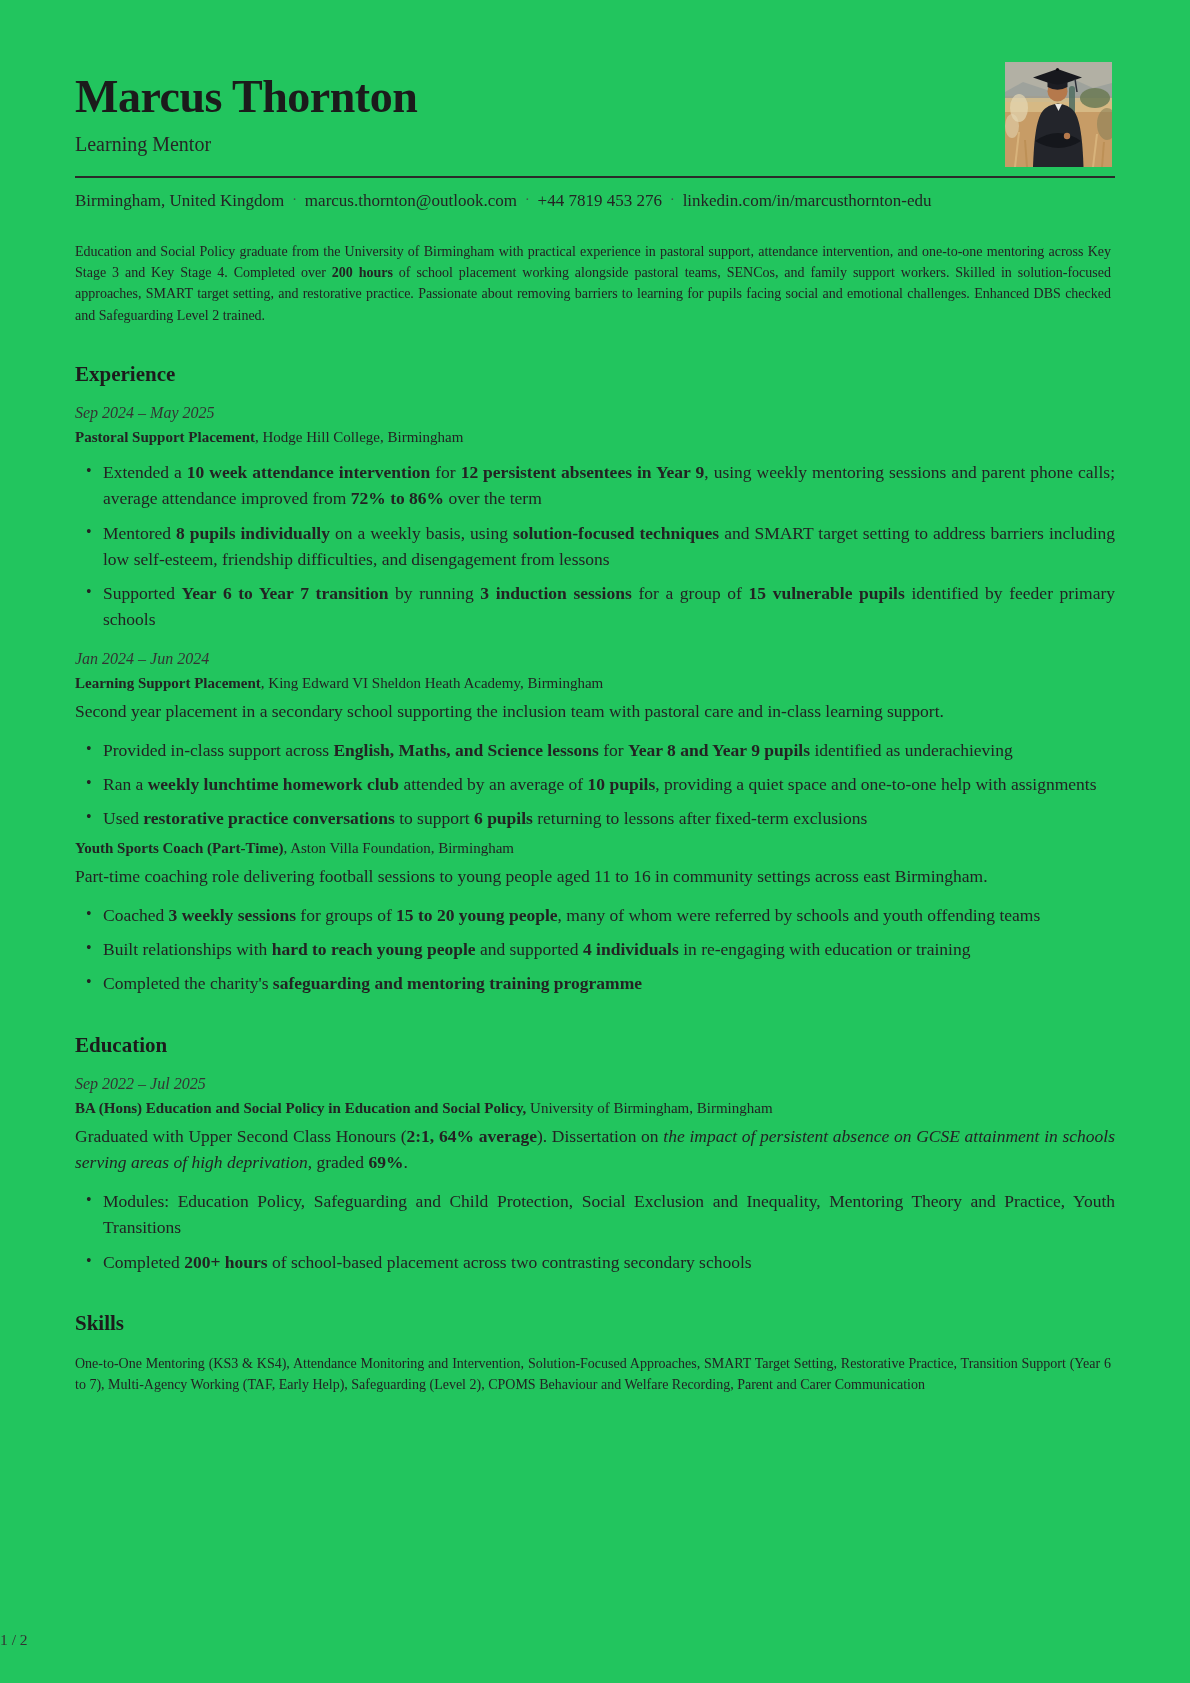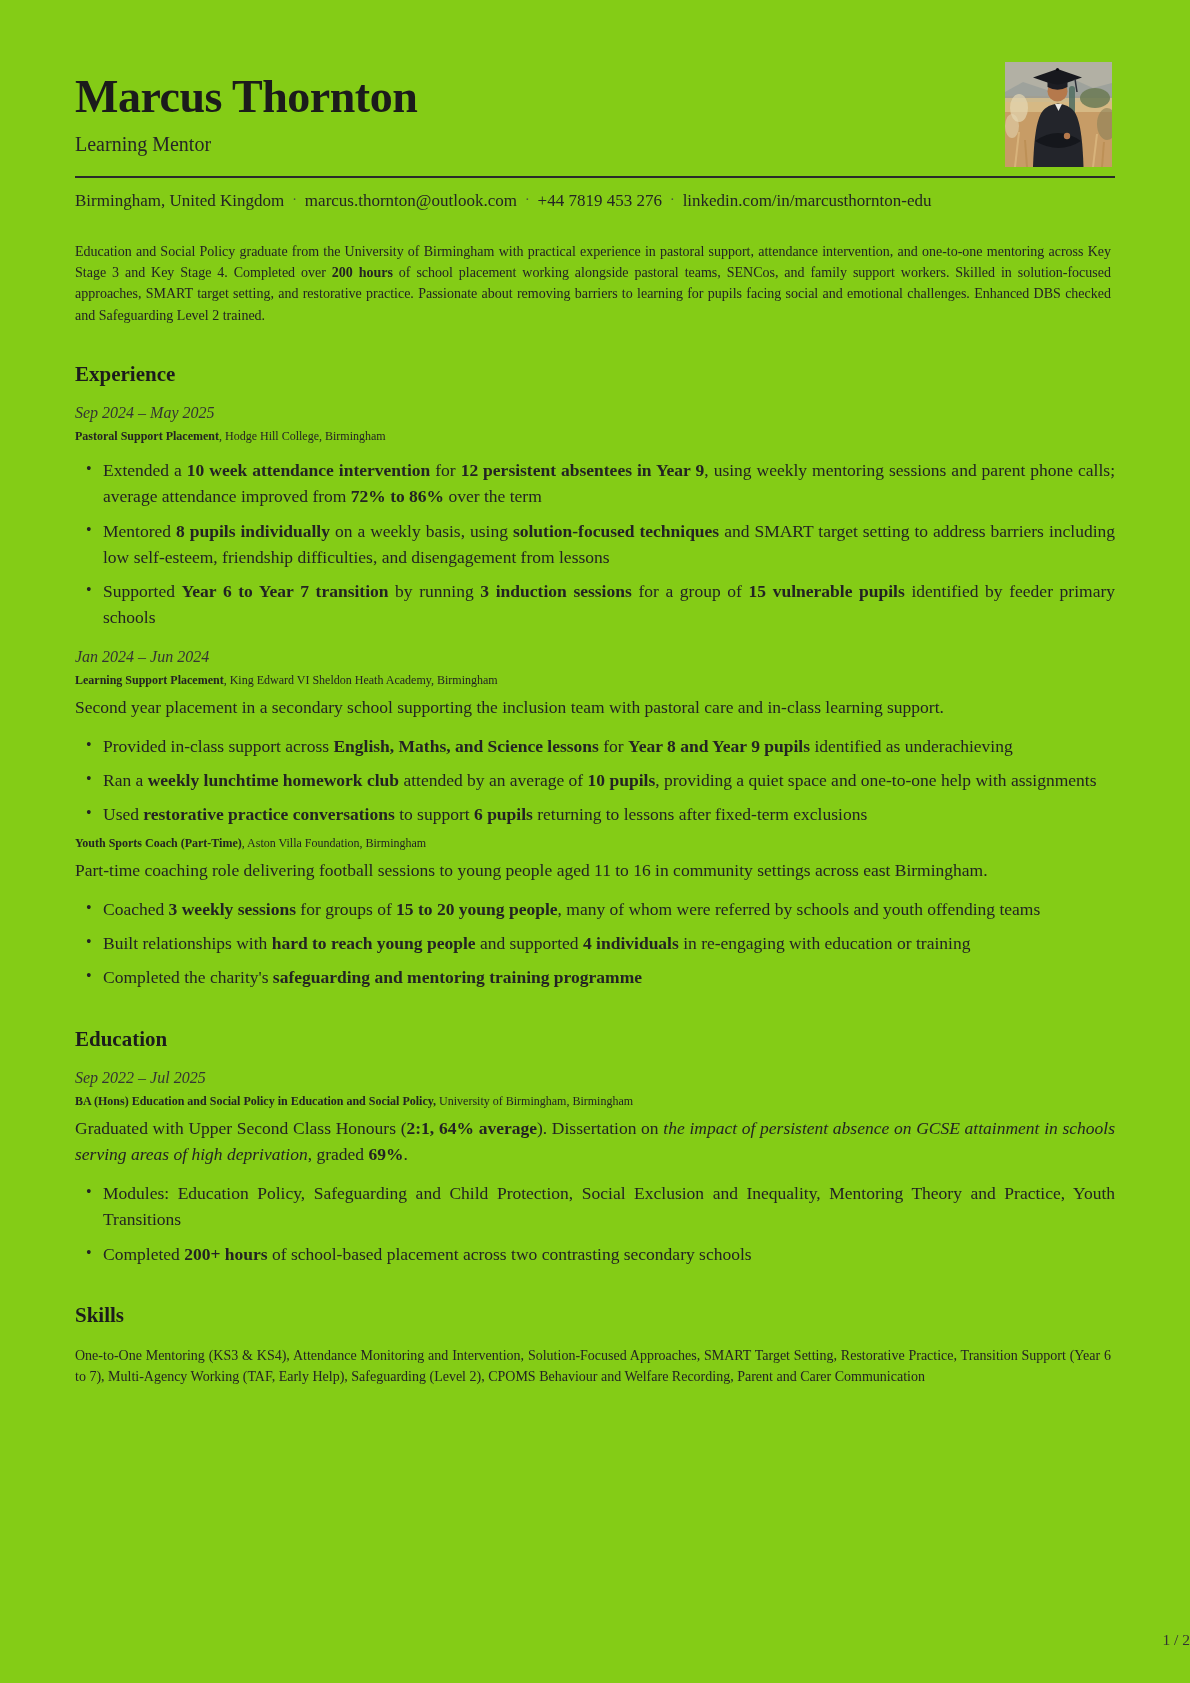--- a/index.html
+++ b/index.html
@@ -1,19 +1,19 @@
 <!DOCTYPE html>
 <html lang="en"><head>
 <meta charset="utf-8">
 <style>
   html,body{margin:0;padding:0;background:#ffffff;}
   .page{
     position:relative;
     width:1190px;height:1683px;
-    background:#84cc16;
+    background:#22c55e;
     box-sizing:border-box;
     padding:72px 75px 0 75px;
     font-family:"Liberation Serif","DejaVu Serif",serif;
     color:#232323;
     overflow:hidden;
   }
   .b{font-weight:bold;}
   .i{font-style:italic;}
 
   
@@ -33,37 +33,37 @@
   
   .para{
     margin:30px 4px 0 0;font-size:14px;line-height:1.53;
     text-align:justify;hyphens:auto;-webkit-hyphens:auto;
   }
   .section-heading{
     margin:36px 0 0 0;font-size:21px;font-weight:bold;color:#1c1c1c;
   }
   .entry{margin-top:2px;}
   .entry-dates{margin-top:17px;font-size:16px;font-style:italic;color:#343434;}
-  .entry-title{margin-top:7px;font-size:12px;color:#232323;}
+  .entry-title{margin-top:7px;font-size:15px;color:#232323;}
   .entry-desc{
     margin:6px 0 0 0;font-size:17.5px;line-height:1.5;
     text-align:justify;hyphens:auto;-webkit-hyphens:auto;
   }
   ul.bullets{margin:13px 0 0 0;padding:0 0 0 28px;list-style:none;}
   ul.bullets li{
     position:relative;margin:0 0 8px 0;font-size:17.5px;line-height:1.5;
     text-align:justify;hyphens:auto;-webkit-hyphens:auto;
   }
   ul.bullets li::before{
     content:"•";position:absolute;left:-17px;top:0;font-size:16px;color:#232323;
   }
   .skills-para{margin-top:17px;}
   .footer{
     position:absolute;left:0;bottom:34px;width:100%;
-    text-align:right;font-size:15.5px;color:#333333;
+    text-align:left;font-size:15.5px;color:#333333;
   }
 </style>
 </head>
 <body>
 
 <div class="page">
 
   <header class="header">
     <h1 class="person-name">Marcus Thornton</h1>
     <div class="job-title">Learning Mentor</div>

